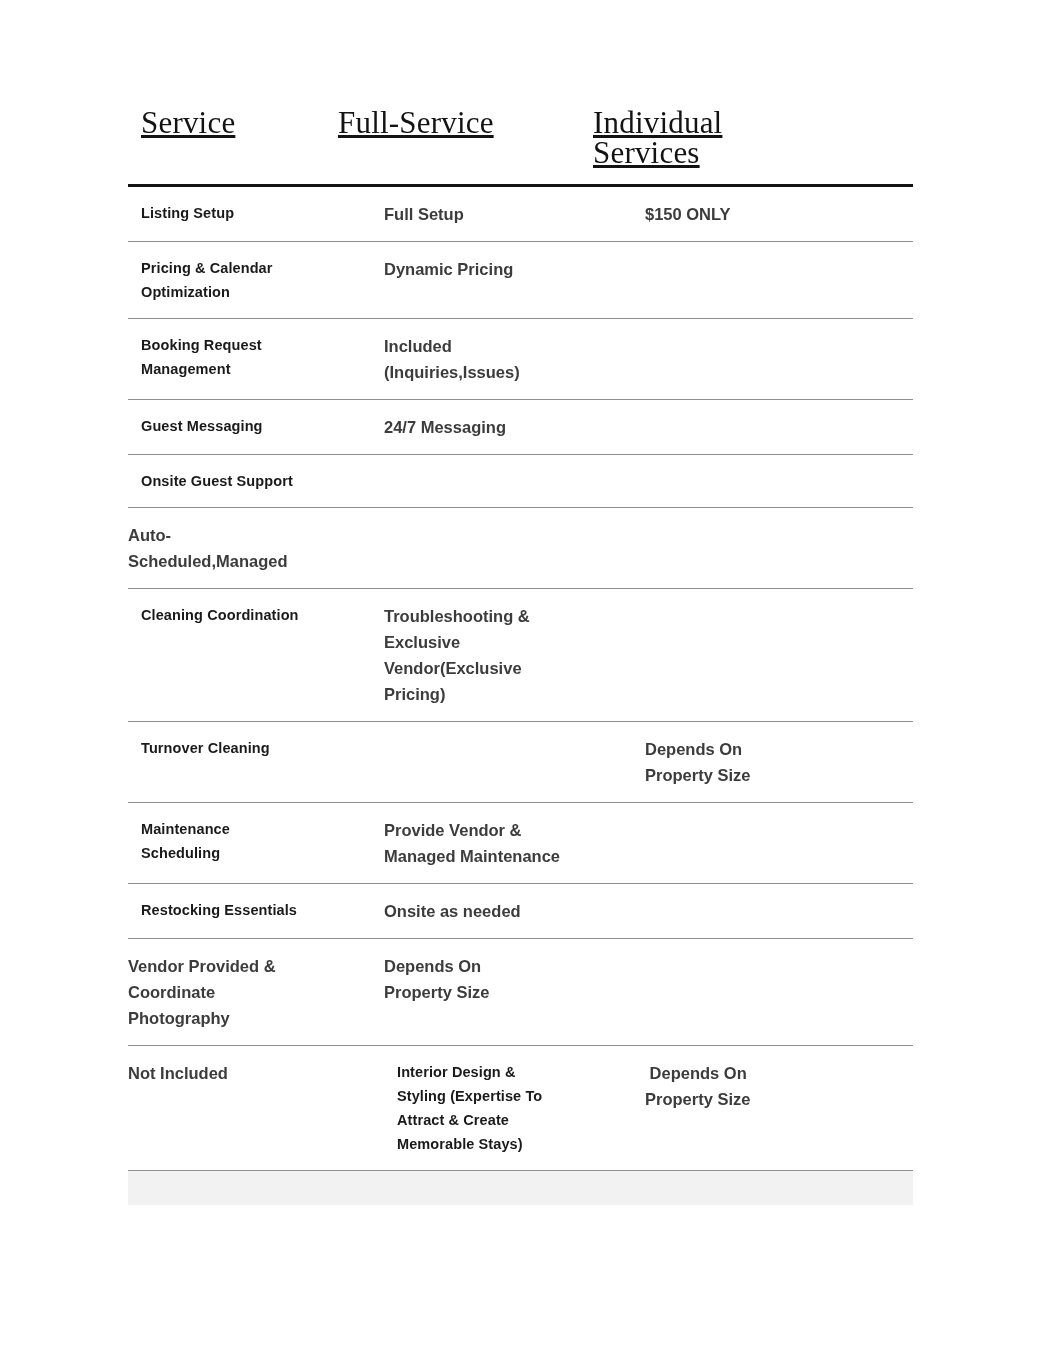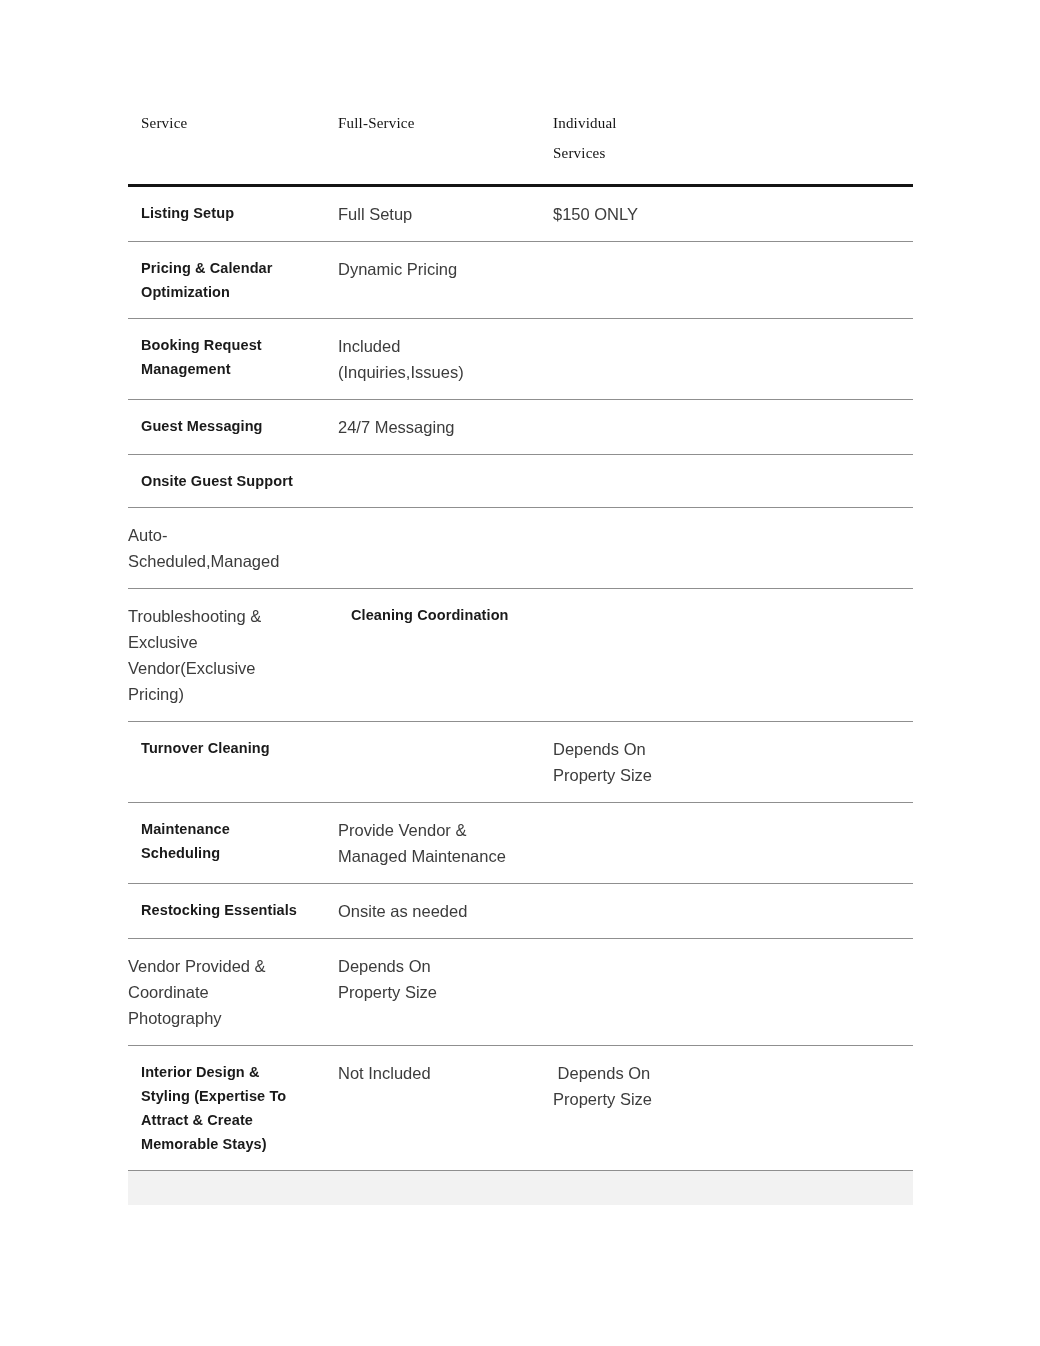--- a/index.html
+++ b/index.html
@@ -22,48 +22,50 @@
   }
   .header-row {
     display: grid;
     grid-template-columns: 210px 215px 1fr;
     border-bottom: 3px solid #141414;
     padding-bottom: 16px;
   }
   .hcell {
     font-family: "Liberation Serif", serif;
     font-weight: 400;
-    font-size: 15px;
+    font-size: 31px;
     line-height: 30px;
     color: #131313;
     white-space: pre-wrap;
     letter-spacing: 0.2px;
+    text-decoration: underline;
   }
   .hcell.h1 { padding-left: 13px; }
-  .hcell.h3 { max-width: 130px; }
+  .hcell.h3 { max-width: 130px; margin-left: 40px; }
   .row {
     display: grid;
     grid-template-columns: 210px 215px 1fr;
     padding: 14px 0;
     border-bottom: 1px solid #8f8f8f;
+    gap: 46px;
   }
   .cell {
     white-space: pre-wrap;
   }
   .c1 {
     padding-left: 13px;
     font-weight: 700;
     font-size: 14.5px;
     line-height: 24px;
     color: #1a1a1a;
     letter-spacing: 0.1px;
     max-width: 175px;
   }
   .c2, .c3 {
-    font-weight: 400;
+    font-weight: 700;
     font-size: 16.5px;
     line-height: 26px;
     color: #3c3c3c;
     max-width: 195px;
   }
   .footer-bar {
     height: 34px;
     background: #f2f2f2;
   }
 </style>
@@ -111,25 +113,25 @@
     <div class="cell c3"></div>
   </div>
 
   <div class="row">
     <div class="cell c2">Auto-
 Scheduled,Managed</div>
     <div class="cell c3"></div>
   </div>
 
   <div class="row">
+    <div class="cell c1">Cleaning Coordination</div>
     <div class="cell c2">Troubleshooting &amp;
 Exclusive
 Vendor(Exclusive
 Pricing)</div>
-    <div class="cell c1">Cleaning Coordination</div>
     <div class="cell c3"></div>
   </div>
 
   <div class="row">
     <div class="cell c1">Turnover Cleaning</div>
     <div class="cell c2"></div>
     <div class="cell c3">Depends On
 Property Size</div>
   </div>
 
@@ -149,24 +151,24 @@
 
   <div class="row">
     <div class="cell c2">Vendor Provided &amp;
 Coordinate
 Photography</div>
     <div class="cell c3">Depends On
 Property Size</div>
   </div>
 
   <div class="row">
+    <div class="cell c2">Not Included</div>
     <div class="cell c1">Interior Design &amp;
 Styling (Expertise To
 Attract &amp; Create
 Memorable Stays)</div>
-    <div class="cell c2">Not Included</div>
     <div class="cell c3"> Depends On
 Property Size</div>
   </div>
 
   <div class="footer-bar"></div>
 
 </div>
 
 </body></html>

